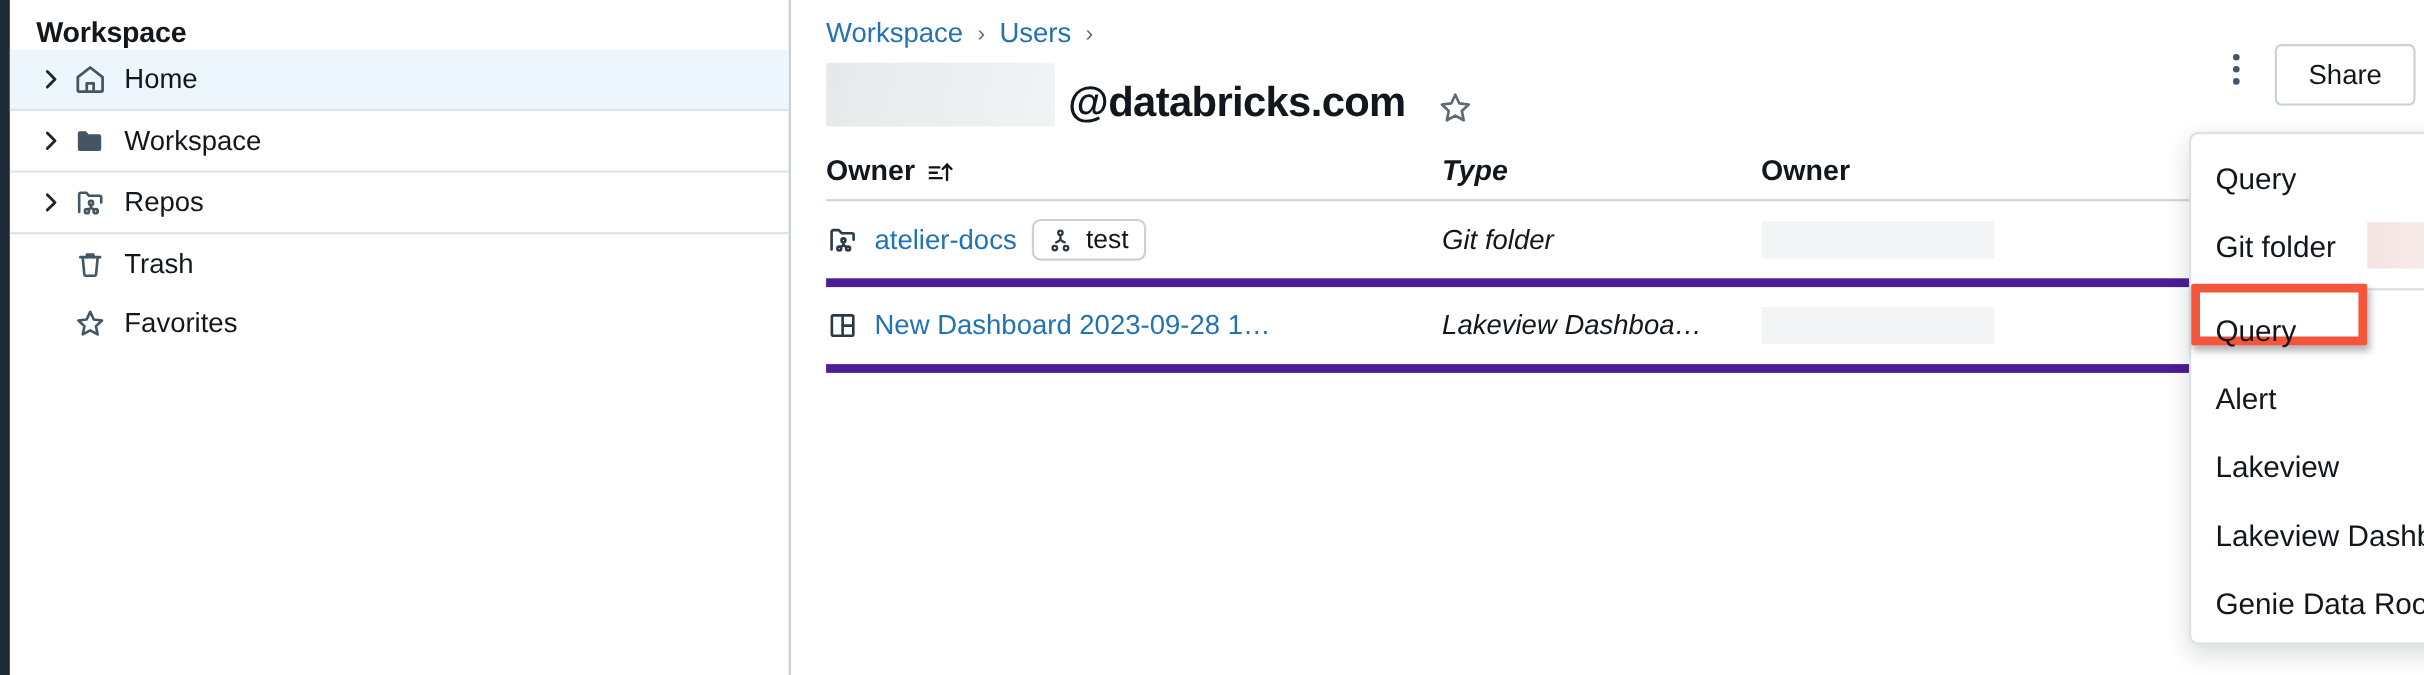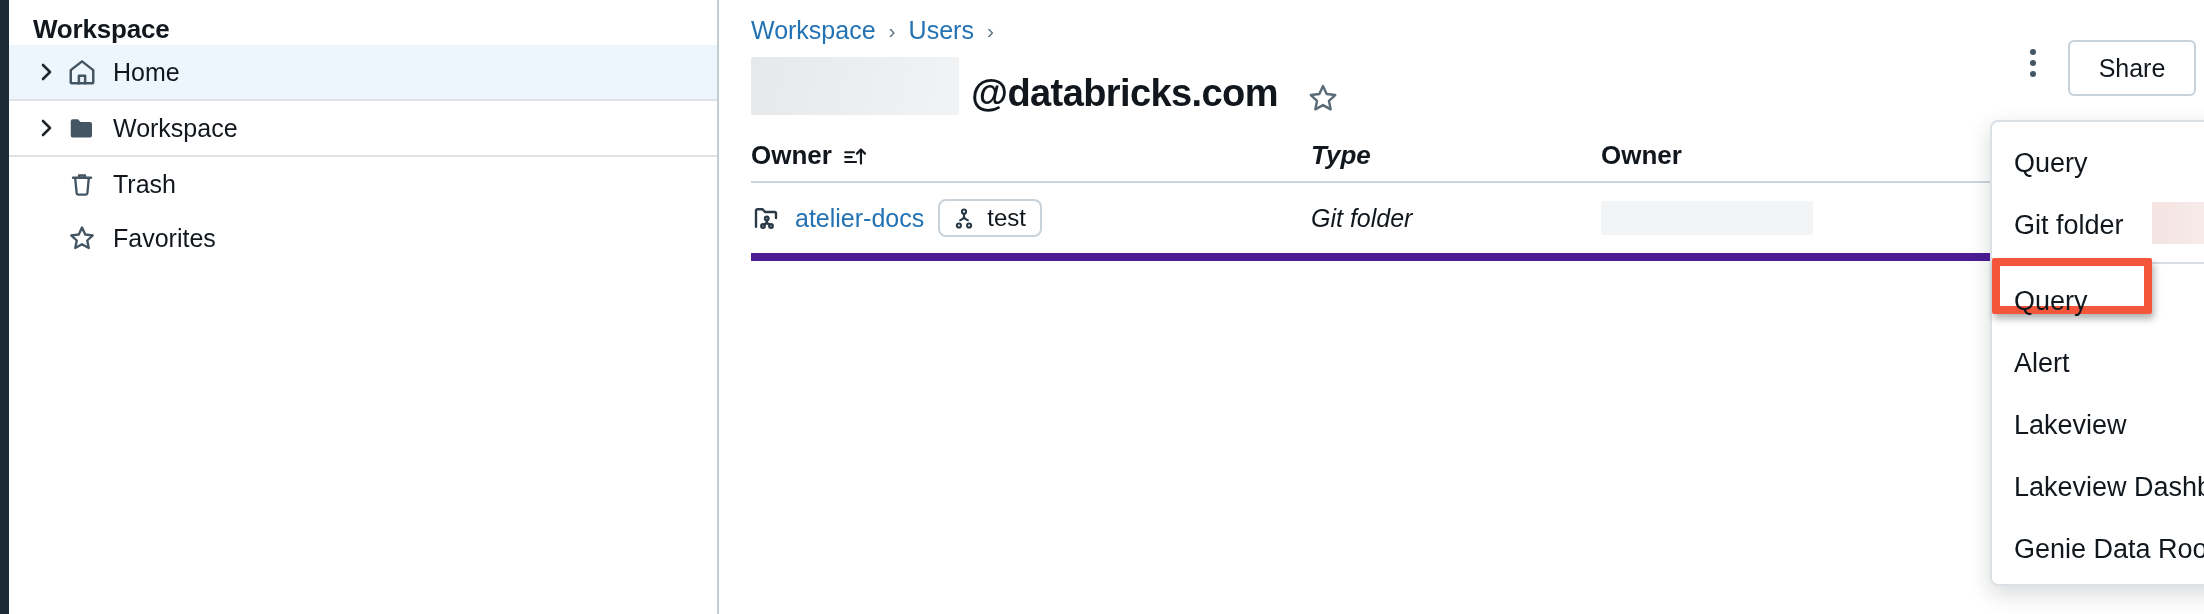--- a/index.html
+++ b/index.html
@@ -321,20 +321,37 @@
             </svg>
         </span>
         <span class="nav-icon">
           <svg width="30" height="30" viewBox="0 0 24 24">
               <path d="M3 6.5a1.5 1.5 0 0 1 1.5-1.5h4.3l2 2.2h7.7A1.5 1.5 0 0 1 20 8.7v9.3a1.5 1.5 0 0 1-1.5 1.5h-14A1.5 1.5 0 0 1 3 18z" fill="#445563"></path>
             </svg>
         </span>
         <span class="nav-label">Workspace</span>
       </div>
 
+      <div class="nav-item">
+        <span class="chev">
+          <svg width="16" height="24" viewBox="0 0 16 24" fill="none" stroke="#1f272d" stroke-width="2.6" stroke-linecap="round" stroke-linejoin="round">
+              <polyline points="4,5 11,12 4,19"></polyline>
+            </svg>
+        </span>
+        <span class="nav-icon">
+          <svg width="30" height="30" viewBox="0 0 24 24" fill="none" stroke="#445563" stroke-width="1.9" stroke-linecap="round" stroke-linejoin="round">
+            <path d="M4 19V6.2A1.2 1.2 0 0 1 5.2 5h4.1l1.9 2.2h7.6A1.2 1.2 0 0 1 20 8.4V12"></path>
+            <circle cx="12.6" cy="12.4" r="1.5"></circle>
+              <circle cx="9.6" cy="18.4" r="1.5"></circle>
+              <circle cx="16" cy="18.4" r="1.5"></circle>
+            <path d="M12.6 14v1.2c0 .9-.8 1.5-1.6 1.7M12.6 14v1.2c0 .9.8 1.5 1.7 1.7"></path>
+          </svg>
+        </span>
+        <span class="nav-label">Repos</span>
+      </div>
 
       <div class="nav-item plain">
         <span class="nav-icon">
           <svg width="30" height="30" viewBox="0 0 24 24" fill="none" stroke="#445563" stroke-width="1.9" stroke-linecap="round" stroke-linejoin="round">
               <path d="M4.8 7h14.4"></path>
               <path d="M9.6 7V5.2h4.8V7"></path>
               <path d="M6.6 7.6 7.7 19.4a1.2 1.2 0 0 0 1.2 1.1h6.2a1.2 1.2 0 0 0 1.2-1.1L17.4 7.6"></path>
             </svg>
         </span>
         <span class="nav-label">Trash</span>
@@ -419,20 +436,35 @@
             </span>
             <span>test</span>
           </span>
         </div>
         <div class="col-type type-text">Git folder</div>
         <div class="col-owner">
           <div class="redact-cell"></div>
         </div>
       </div>
 
+      <div class="trow">
+        <div class="col-name cell-name">
+          <span class="row-icon">
+            <svg width="30" height="30" viewBox="0 0 24 24" fill="none" stroke="#2a3a47" stroke-width="1.9" stroke-linejoin="round">
+              <rect x="4.2" y="4.6" width="15.6" height="14.8" rx="1.1"></rect>
+              <path d="M12 4.6v14.8M12 12h7.8"></path>
+            </svg>
+          </span>
+          <span class="row-link">New Dashboard 2023-09-28 1…</span>
+        </div>
+        <div class="col-type type-text">Lakeview Dashboa…</div>
+        <div class="col-owner">
+          <div class="redact-cell"></div>
+        </div>
+      </div>
     </div>
 
     <div class="dropdown">
       <div class="menu-item">
         <span class="mlabel">Query</span>
       </div>
 
       <div class="menu-item redact-row">
         <span class="mlabel">Git folder</span>
       </div>

